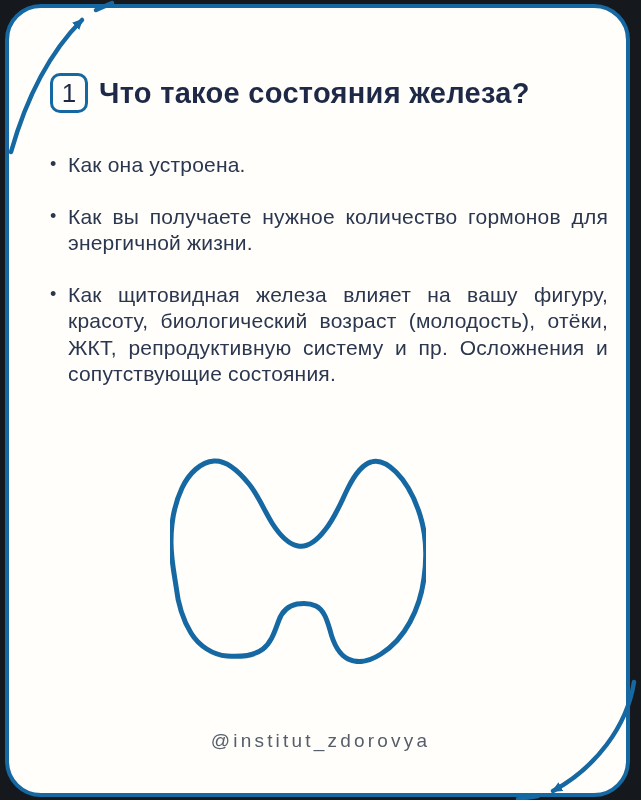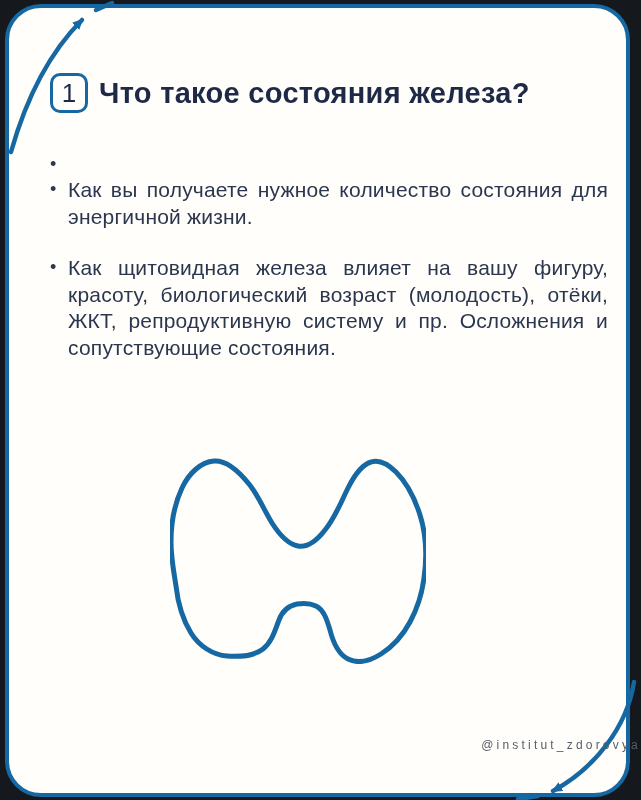--- a/index.html
+++ b/index.html
@@ -69,22 +69,22 @@
   .thyroid-wrap {
     position:absolute;
     left:170px; top:458px;
     width:256px; height:206px;
   }
   .thyroid-wrap svg { display:block; width:100%; height:100%; }
 
   .footer {
     position:absolute;
     left:0; right:0; bottom:48px;
-    text-align:right;
-    font-size:12px;
+    text-align:center;
+    font-size:19px;
     letter-spacing:3.2px;
     color:#565e6b;
   }
 </style>
 </head>
 <body>
 
 <div class="card"></div>
 
 <svg class="corner-arrow tl" width="135" height="170" viewBox="0 0 135 170">
@@ -110,24 +110,25 @@
 <div class="header">
   <div class="num-box">
     <span>1</span>
   </div>
   <h1 class="title">Что такое состояния железа?</h1>
 </div>
 
 <ul class="bullets">
   <li>
     <span class="bullet-marker">•</span>
+    <span>Как она устроена.</span>
   </li>
   <li>
     <span class="bullet-marker">•</span>
-    <span>Как вы получаете нужное количество состояния для энергичной жизни.</span>
+    <span>Как вы получаете нужное количество гормонов для энергичной жизни.</span>
   </li>
   <li>
     <span class="bullet-marker">•</span>
     <span>Как щитовидная железа влияет на вашу фигуру, красоту, биологический возраст (молодость), отёки, ЖКТ, репродуктивную систему и пр. Осложнения и сопутствующие состояния.</span>
   </li>
 </ul>
 
 <div class="thyroid-wrap">
   <svg viewBox="0 0 256 206">
     <path d="M 44 3

